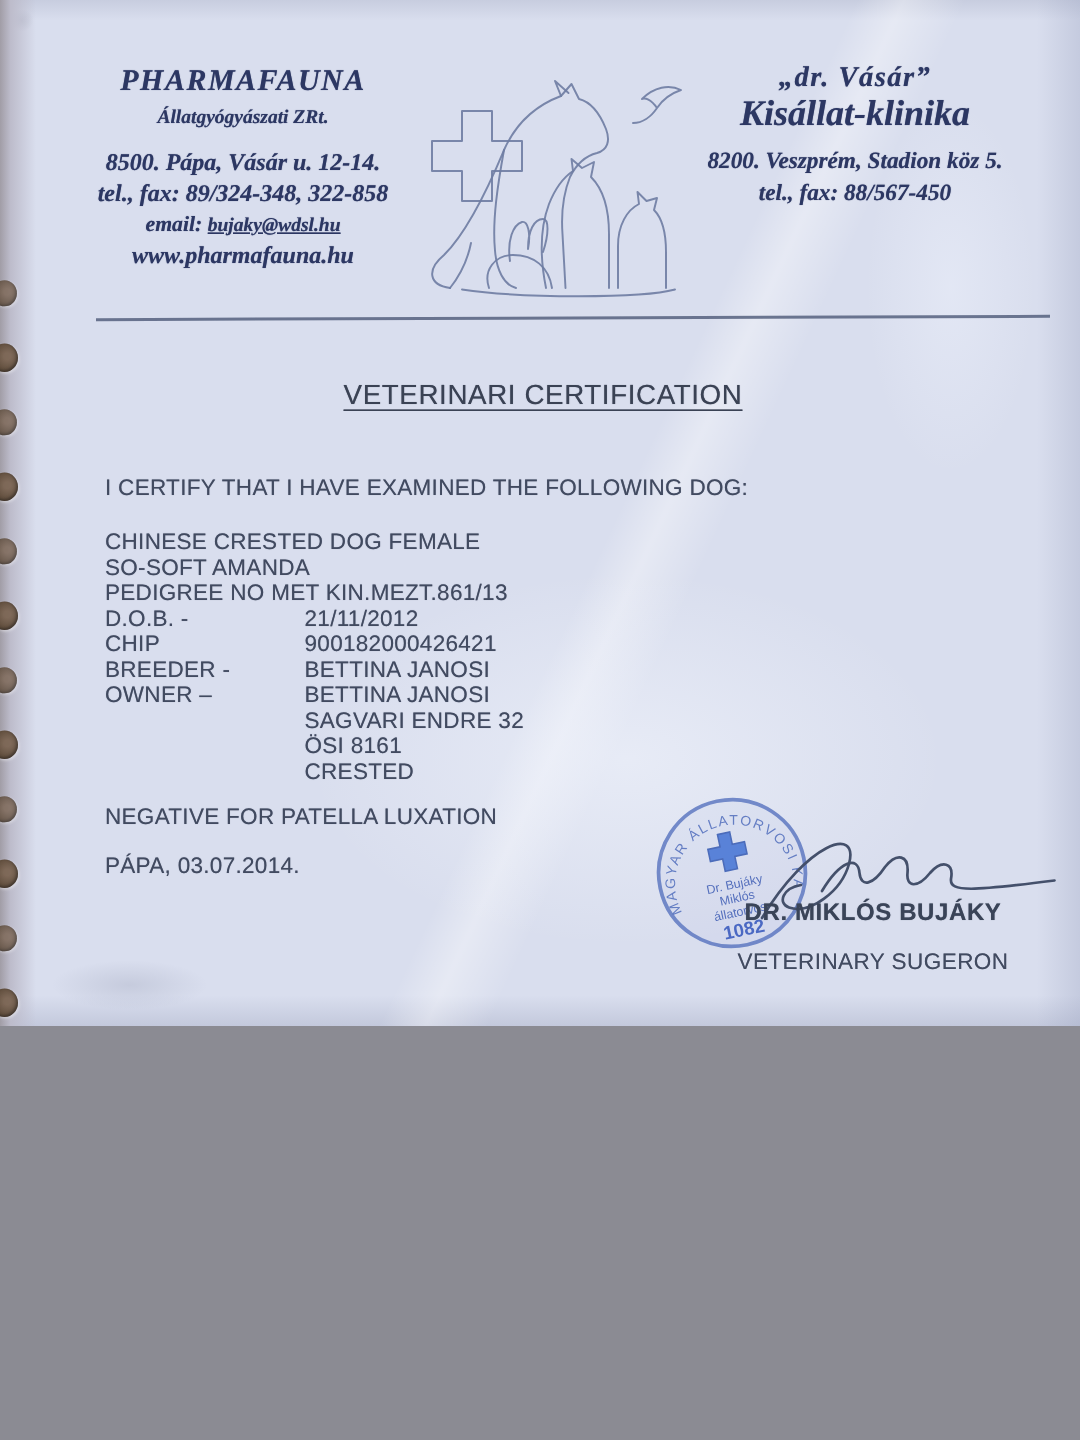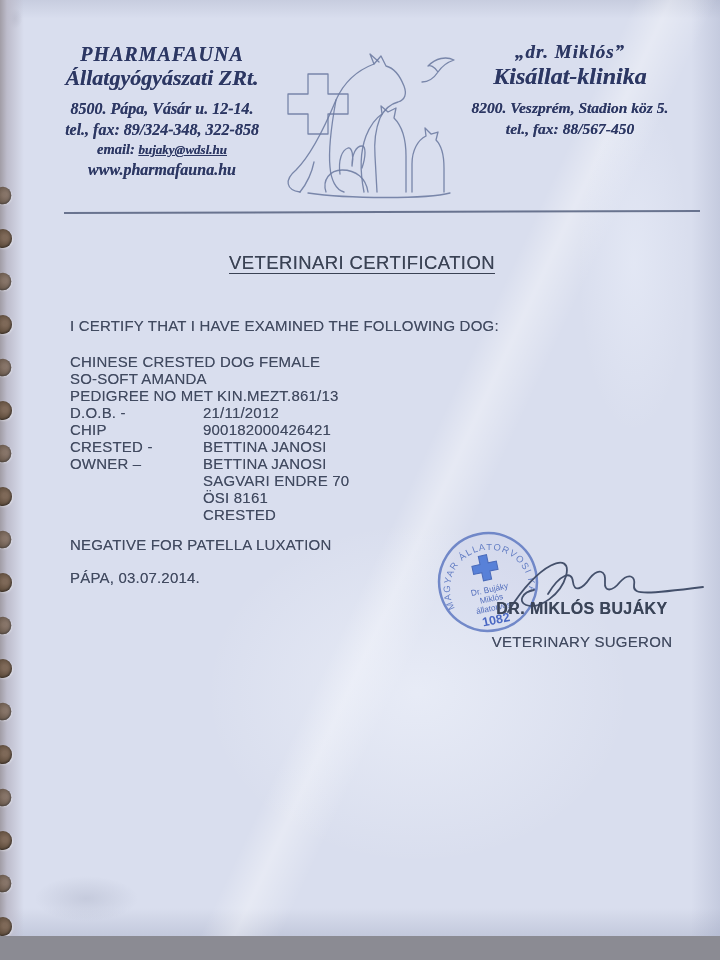--- a/index.html
+++ b/index.html
@@ -1,17 +1,17 @@
 <!DOCTYPE html>
 <html><head>
 <meta charset="utf-8">
 <style>
   html,body{margin:0;padding:0;background:#8b8b93;}
   .page{
-    position:relative;width:720px;height:936px;overflow:hidden;
+    position:relative;width:720px;height:684px;overflow:hidden;
     background:
       radial-gradient(closest-side at 58% 74%, rgba(243,246,253,.55), rgba(243,246,253,0) 70%),
       radial-gradient(closest-side at 88% 28%, rgba(238,242,252,.45), rgba(238,242,252,0) 65%),
       radial-gradient(closest-side at 12% 96%, rgba(120,126,152,.20), rgba(120,126,152,0) 60%),
       radial-gradient(closest-side at 2% 2%, rgba(96,100,122,.18), rgba(96,100,122,0) 55%),
       linear-gradient(115deg, rgba(0,0,0,0) 55%, rgba(255,255,255,.35) 58%, rgba(0,0,0,0) 62%),
       linear-gradient(90deg, rgba(0,0,0,0) 96%, rgba(150,158,188,.30) 100%),
       linear-gradient(180deg, rgba(120,128,156,.18) 0%, rgba(0,0,0,0) 2%, rgba(0,0,0,0) 97%, rgba(130,138,168,.25) 100%),
       #d9deee;
     font-family:"Liberation Sans","DejaVu Sans",sans-serif;color:#3d4660;
@@ -23,21 +23,21 @@
     background:radial-gradient(circle at 60% 45%,#7a6350 15%,#55422f 70%,#3c2d1f 100%);
     box-shadow:1px 1px 2px rgba(255,255,255,.45), inset -1px -1px 2px rgba(0,0,0,.4);opacity:.92;}
   .hole:nth-child(odd){opacity:.78;transform:scale(.92);}
 
   
   .clinic{position:absolute;text-align:center;font-family:"Liberation Serif","DejaVu Serif",serif;
     font-style:italic;font-weight:bold;color:#2c3763;text-shadow:0 0 .6px rgba(44,55,99,.75);}
   .clinic-left{left:38px;top:42px;width:248px;}
   .clinic-right{left:438px;top:40px;width:264px;}
   .clinic .name{font-size:20px;line-height:25px;letter-spacing:1px;}
-  .clinic .subtitle{font-size:22px;line-height:22px;}
+  .clinic .subtitle{font-size:13px;line-height:22px;}
   .clinic-right .name{font-size:19px;line-height:24px;}
   .clinic-right .subtitle{font-size:24px;line-height:24px;}
   .clinic .gap{height:9px;}
   .clinic .addr,.clinic .tel,.clinic .web{font-size:16px;line-height:21px;}
   .clinic-right .addr,.clinic-right .tel{font-size:15.5px;line-height:21px;}
   .clinic .emailline{font-size:14.5px;line-height:19px;}
   .clinic .emailline .addr-link{font-size:13px;text-decoration:underline;margin-top:19px;}
 
   .artwork{position:absolute;left:278px;top:52px;}
   .artwork path{fill:none;stroke:#6e7ca2;stroke-width:1.3;stroke-linecap:round;stroke-linejoin:round;opacity:.9;}
@@ -111,21 +111,21 @@
     <path d="M22 140 C30 130 34 120 36 110"></path>
     <path d="M86 140 C82 120 82 100 88 84 C92 74 98 66 104 62 L103 54 L110 60 L118 56 L116 66 C124 74 128 88 128 104 L128 140"></path>
     <path d="M134 140 L134 112 C134 98 140 88 148 84 L147 76 L153 82 L160 80 L158 88 C164 94 166 104 166 116 L166 140"></path>
     <path d="M62 122 C60 108 64 98 70 96 C74 95 76 104 74 114 M74 114 C74 102 78 94 84 94 C88 94 88 104 84 116"></path>
     <path d="M48 140 C44 128 52 118 64 118 C78 118 88 126 90 140"></path>
     <path d="M150 14 C158 6 168 4 176 8 C170 10 164 14 160 20 C156 14 152 13 150 14 M160 20 C156 26 150 30 144 30"></path>
     <path d="M30 141 C70 147 150 147 172 141"></path>
   </svg>
 
   <div class="clinic clinic-right">
-    <div class="name">„dr. Miklós”</div>
+    <div class="name">„dr. Vásár”</div>
     <div class="subtitle">Kisállat-klinika</div>
     <div class="gap"></div>
     <div class="addr">8200. Veszprém, Stadion köz 5.</div>
     <div class="tel">tel., fax: 88/567-450</div>
   </div>
 
   <div class="divider"></div>
 
   <div class="doc-title">VETERINARI CERTIFICATION</div>
 
@@ -137,30 +137,30 @@
     <div>PEDIGREE NO MET KIN.MEZT.861/13</div>
     <div class="field-row">
       <span class="field-label">D.O.B. -</span>
       <span class="field-value">21/11/2012</span>
     </div>
     <div class="field-row">
       <span class="field-label">CHIP</span>
       <span class="field-value">900182000426421</span>
     </div>
     <div class="field-row">
-      <span class="field-label">CRESTED -</span>
+      <span class="field-label">BREEDER -</span>
       <span class="field-value">BETTINA JANOSI</span>
     </div>
     <div class="field-row">
       <span class="field-label">OWNER –</span>
       <span class="field-value">BETTINA JANOSI</span>
     </div>
     <div class="field-row">
       <span class="field-label"></span>
-      <span class="field-value">SAGVARI ENDRE 70</span>
+      <span class="field-value">SAGVARI ENDRE 32</span>
     </div>
     <div class="field-row">
       <span class="field-label"></span>
       <span class="field-value">ÖSI 8161</span>
     </div>
     <div class="field-row">
       <span class="field-label"></span>
       <span class="field-value">CRESTED</span>
     </div>
   </div>

